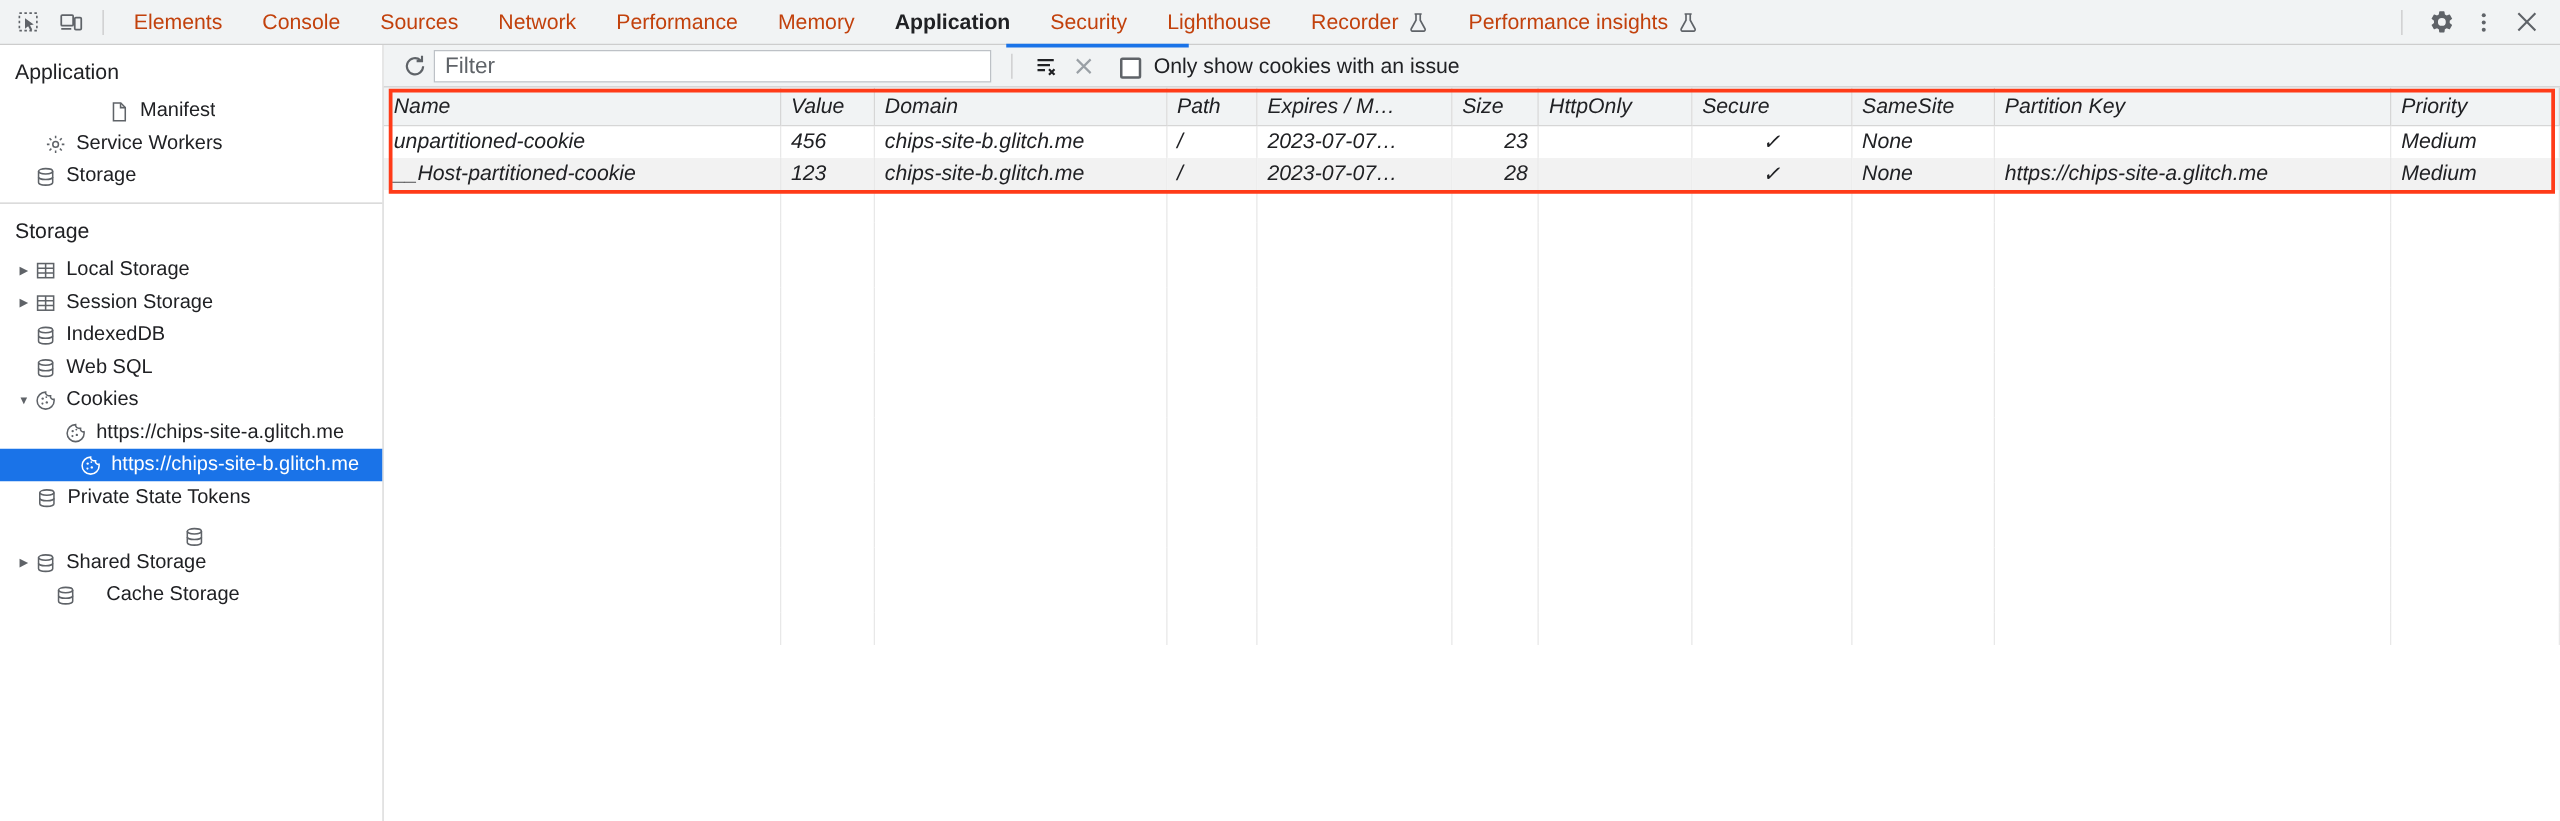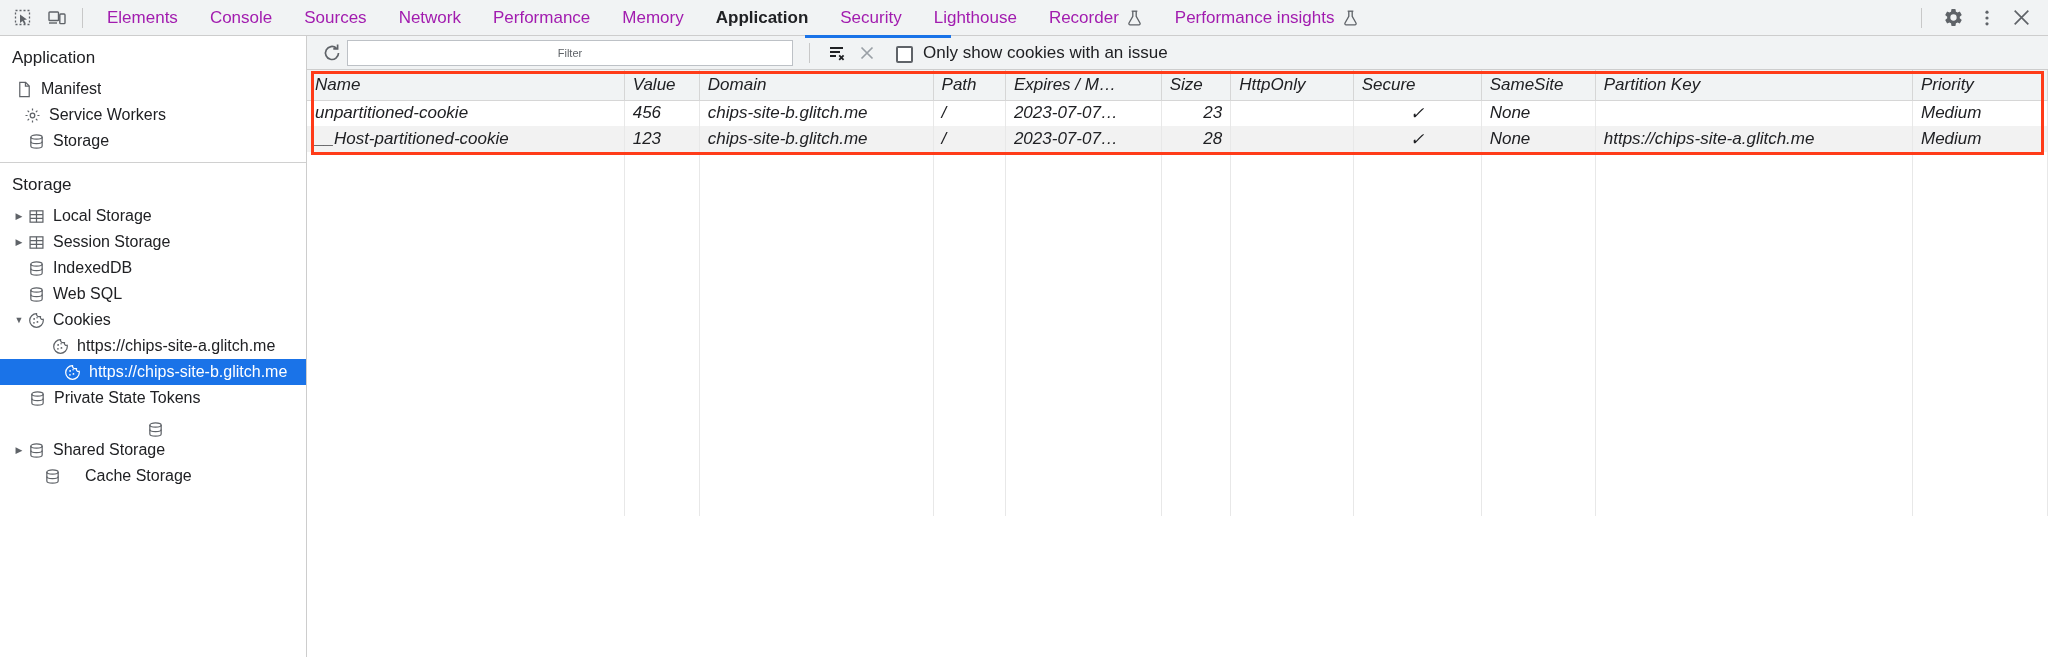--- a/index.html
+++ b/index.html
@@ -25,21 +25,21 @@
     width: 34px; height: 34px;
     display: flex; align-items: center; justify-content: center;
     color: #5f6368;
   }
   .tb-sep { width:1px; height:20px; background:#c8c8c8; margin:0 8px; align-self:center; }
   .tabs { display: flex; align-items: stretch; flex: 1; }
   .tab {
     display: flex; align-items: center; gap: 7px;
     padding: 0 16px;
     font-size: 17px;
-    color: #a21caf;
+    color: #c2410c;
     white-space: nowrap;
     position: relative;
   }
   .tab.active { color: #202124; font-weight: bold; }
   .tab .flask { color:#5f6368; display:flex; align-items:center; }
   .tb-right { display:flex; align-items:center; padding-right: 10px; }
   .tb-right .tb-sep { margin: 0 14px 0 6px; }
   .tb-btn {
     width: 34px; height: 34px;
     display:flex; align-items:center; justify-content:center;
@@ -101,27 +101,26 @@
   .fb-icon {
     width: 30px; height: 28px;
     display:flex; align-items:center; justify-content:center;
     color:#5f6368;
   }
   .filter-input {
     flex: 1; height: 26px;
     border: 1px solid #bdc1c6;
     background: #fff;
     border-radius: 0;
-    font-size: 11px;
+    font-size: 18px;
     font-family: "Liberation Sans", sans-serif;
     color: #202124;
     padding: 0 8px;
     outline: none;
     max-width: 446px;
-    text-align: center;
   }
   .filter-input::placeholder { color: #5f6368; }
   .fb-sep { width:1px; height:20px; background:#c8c8c8; margin: 0 12px 0 16px; }
   .fb-check { display:flex; align-items:flex-end; gap:10px; margin-left: 14px; }
   .cbox {
     width: 17px; height: 17px;
     border: 2px solid #5f6368; border-radius: 2px; background: #fff;
   }
   .fb-check-label { font-size:17px; color:#202124; white-space:nowrap; }
 
@@ -253,31 +252,31 @@
     </div>
   </div>
 
   <div class="body">
 
     <div class="sidebar">
 
       <div class="panel-app">
         <div class="panel-title">Application</div>
         <div id="app-items">
-            <div class="tree-row" style="padding-left: 0;">
+            <div class="tree-row" style="padding-left: 28px; margin-left: 43px;">
               <span class="arrow empty">▶</span>
               <span class="ico">
                 <svg width="17" height="17" viewBox="0 0 18 18">
                   <path d="M4 1.5h6.2L14 5.3V16.5H4z" fill="none" stroke="currentColor" stroke-width="1.3"></path>
                   <path d="M10 1.6V5.4h3.9" fill="none" stroke="currentColor" stroke-width="1.3"></path>
                 </svg>
               </span>
               <span class="tree-label">Manifest</span>
             </div>
-            <div class="tree-row" style="padding-left: 8px; text-align: right;">
+            <div class="tree-row" style="padding-left: 20px; text-align: right;">
               <span class="arrow empty">▶</span>
               <span class="ico">
                 <svg width="17" height="17" viewBox="0 0 18 18">
                   <circle cx="9" cy="9" r="2.4" fill="none" stroke="currentColor" stroke-width="1.3"></circle>
                   <g stroke="currentColor" stroke-width="1.3">
                     <path d="M9 1.6v2.2M9 14.2v2.2M1.6 9h2.2M14.2 9h2.2M3.8 3.8l1.6 1.6M12.6 12.6l1.6 1.6M14.2 3.8l-1.6 1.6M5.4 12.6l-1.6 1.6"></path>
                   </g>
                 </svg>
               </span>
               <span class="tree-label">Service Workers</span>

